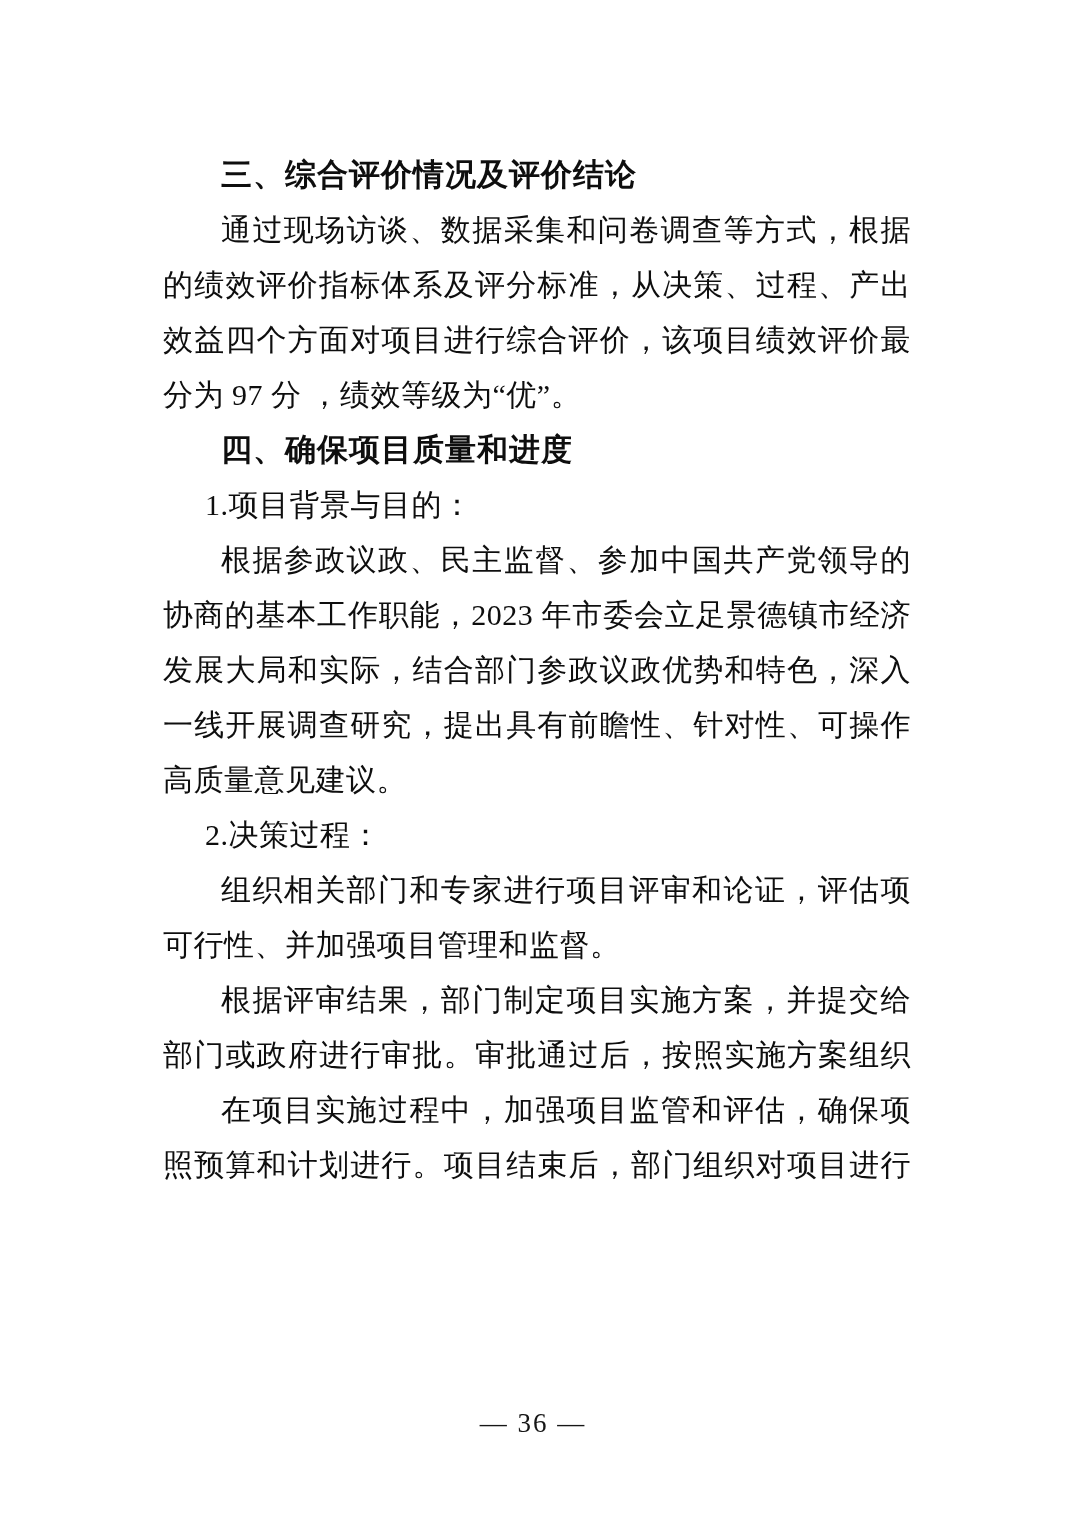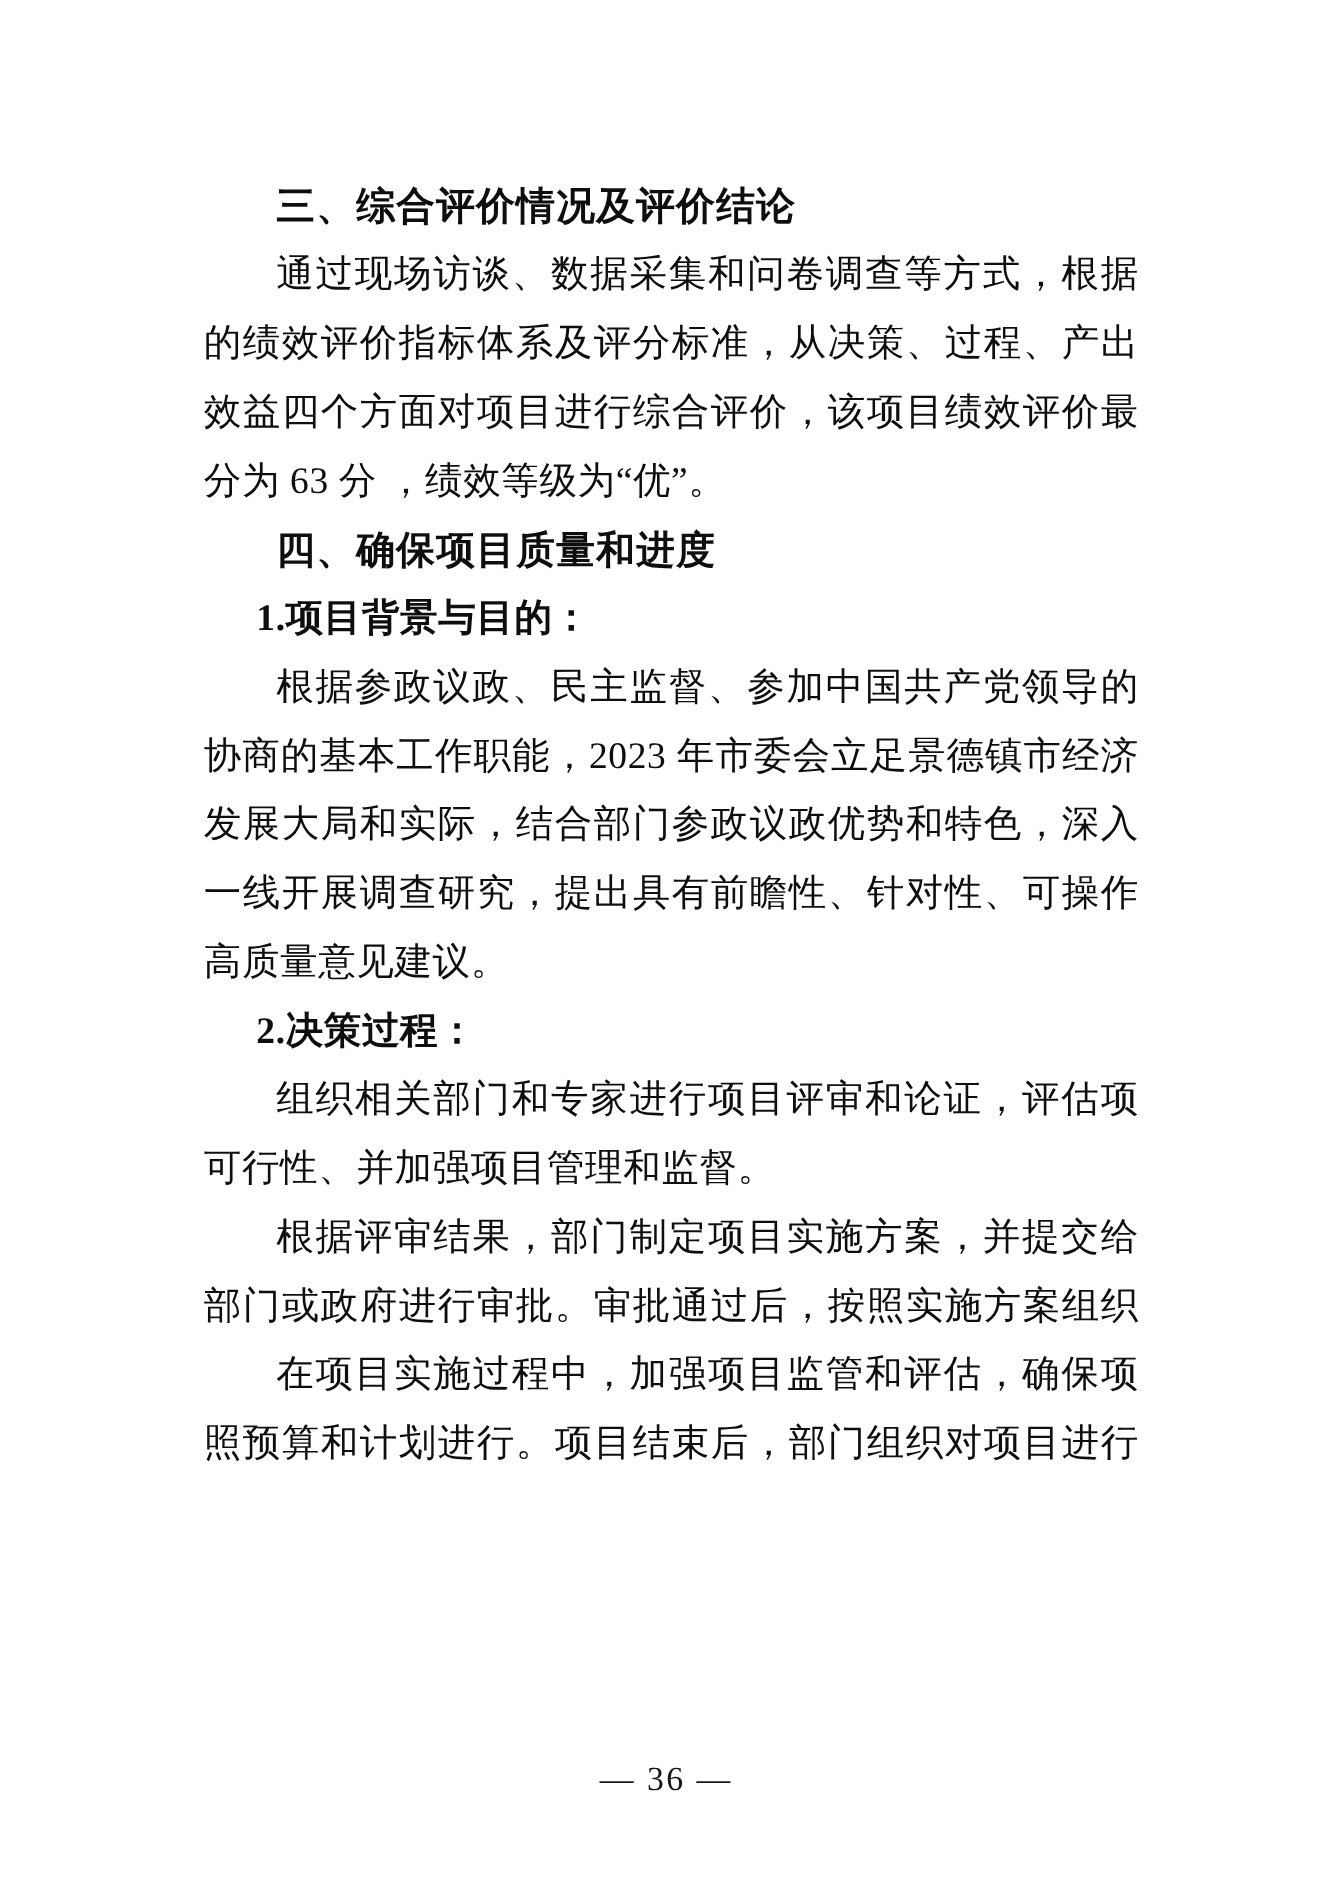--- a/index.html
+++ b/index.html
@@ -16,21 +16,21 @@
     font-family: "Liberation Serif", "DejaVu Serif", serif;
   }
   .page {
     position: absolute;
     inset: 0;
     background: #ffffff;
   }
   .content {
     position: absolute;
     left: 163px;
-    top: 137px;
+    top: 147px;
     width: 748px;
   }
   .line {
     font-size: 30px;
     line-height: 55px;
     height: 55px;
     overflow: hidden;
     letter-spacing: 0.5px;
   }
   
@@ -41,21 +41,20 @@
     text-indent: 58px;
     letter-spacing: 1px;
   }
   
   .sub {
     text-indent: 58px;
   }
   
   .num {
     text-indent: 42px;
-    font-weight: bold;
   }
   
   .first {
     text-indent: 58px;
   }
   
   .fill {
     text-align: justify;
     text-align-last: justify;
     text-justify: inter-character;
@@ -76,21 +75,21 @@
 <body>
 
 <div class="page">
   <div class="content">
 
     <div class="line heading">三、综合评价情况及评价结论</div>
 
     <div class="line first fill">通过现场访谈、数据采集和问卷调查等方式，根据设立</div>
     <div class="line fill">的绩效评价指标体系及评分标准，从决策、过程、产出以及</div>
     <div class="line fill">效益四个方面对项目进行综合评价，该项目绩效评价最终得</div>
-    <div class="line">分为 63 分 ，绩效等级为“优”。</div>
+    <div class="line">分为 97 分 ，绩效等级为“优”。</div>
 
     <div class="line heading">四、确保项目质量和进度</div>
 
 
     <div class="line num">1.项目背景与目的：</div>
 
     <div class="line first fill">根据参政议政、民主监督、参加中国共产党领导的政党</div>
     <div class="line fill">协商的基本工作职能，2023 年市委会立足景德镇市经济社会</div>
     <div class="line fill">发展大局和实际，结合部门参政议政优势和特色，深入基层</div>
     <div class="line fill">一线开展调查研究，提出具有前瞻性、针对性、可操作性的</div>

